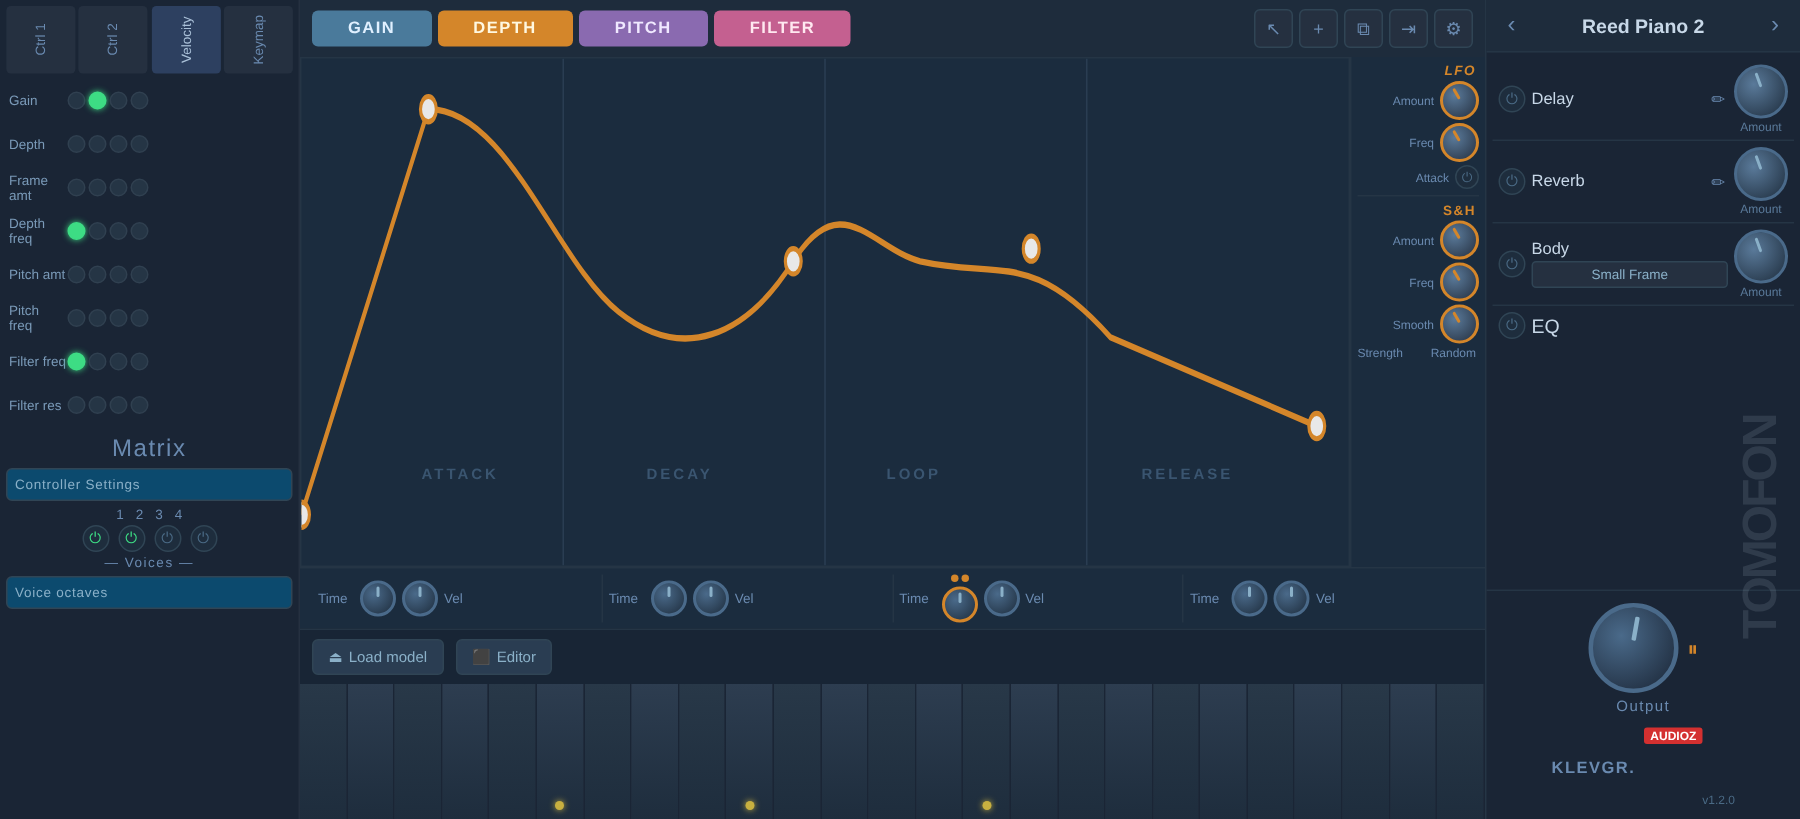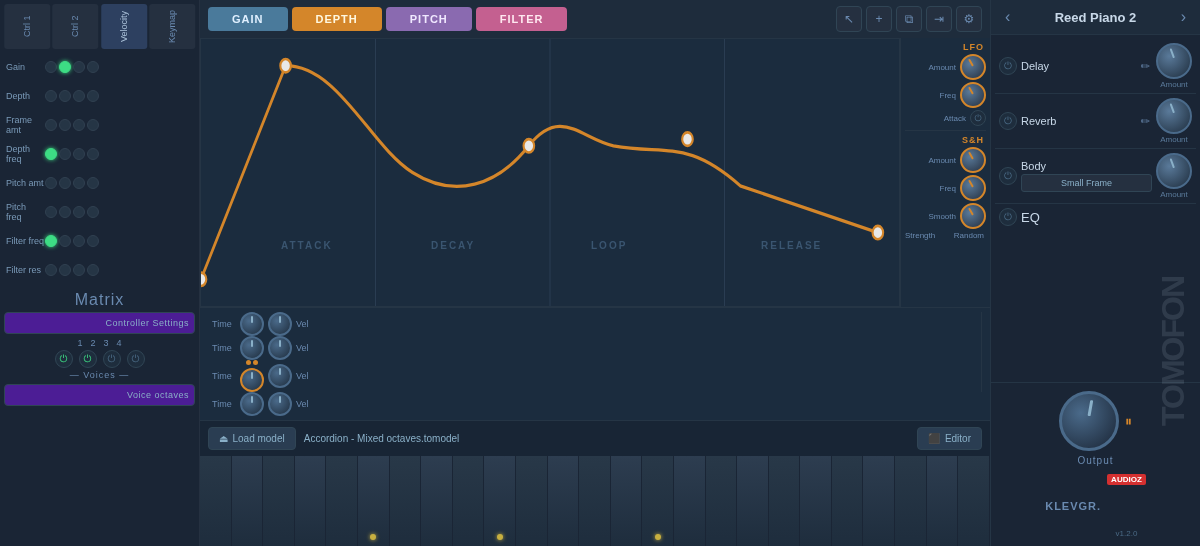--- a/index.html
+++ b/index.html
@@ -92,27 +92,27 @@
       box-shadow: 0 0 4px #3ddc84;
     }
     .matrix-title {
       color: #6a8ab0;
       font-size: 16px;
       text-align: center;
       padding: 3px 0;
       letter-spacing: 1px;
     }
     .ctrl-btn {
-      background: #4c1d95;
+      background: #0c4a6e;
       color: #8ab0c8;
       font-size: 9px;
       border: 1px solid #304555;
       border-radius: 4px;
       padding: 5px;
-      text-align: right;
+      text-align: left;
       margin-bottom: 4px;
       cursor: pointer;
       letter-spacing: 0.5px;
     }
     .voices-row {
       display: flex;
       flex-direction: row;
       align-items: center;
       justify-content: center;
       gap: 8px;
@@ -242,21 +242,21 @@
       gap: 2px;
     }
     .mod-section-title {
       color: #d4862a;
       font-size: 9px;
       letter-spacing: 1px;
       font-weight: bold;
       text-align: right;
       padding-right: 2px;
     }
-    .mod-section-title.lfo { color: #d4862a; }
+    .mod-section-title.lfo { color: #d4862a; font-style: italic; }
     .mod-section-title.sh { color: #d4862a; }
     .knob-row {
       display: flex;
       flex-direction: row;
       align-items: center;
       justify-content: flex-end;
       gap: 4px;
     }
     .knob-label {
       color: #6a8ab0;
@@ -313,21 +313,21 @@
       padding-right: 2px;
     }
     .strength-label {
       color: #6a8ab0;
       font-size: 8px;
     }
 
     
     .timeline-controls {
       display: flex;
-      flex-direction: column;
+      flex-direction: row;
       background: #1b2c3e;
       border-top: 1px solid #253545;
       padding: 4px 8px;
       gap: 0;
     }
     .section-ctrl {
       flex: 1;
       display: flex;
       flex-direction: row;
       align-items: center;
@@ -896,21 +896,20 @@
       <div class="mini-knob"></div>
       <span class="vel-label">Vel</span>
     </div>
   </div>
 
   <div class="load-model-row">
     <button class="load-btn">
       <span>⏏</span>
       <span>Load model</span>
     </button>
-    <span class="model-name">Accordion - Mixed octaves.tomodel</span>
     <button class="editor-btn">
       <span>⬛</span>
       <span>Editor</span>
     </button>
   </div>
 
   <div class="sample-strip">
 
     <div class="sample-key"></div>
     <div class="sample-key"></div>
@@ -996,21 +995,21 @@
     </div>
 
     <div class="right-bottom">
       <div class="output-row">
         <div class="output-knob"></div>
         <span class="pause-btn">⏸</span>
       </div>
       <span class="output-label">Output</span>
       <div style="display:flex;flex-direction:row;align-items:center;gap:6px;margin-top:4px;">
         <span class="klevgr-logo">KLEVGR.</span>
-        <div style="display:flex;flex-direction:column;align-items:center;">
+        <div style="display:flex;align-items:flex-start;">
           <span class="audioz-badge">AUDIOZ</span>
           <span class="version-label">v1.2.0</span>
         </div>
       </div>
     </div>
 
     <div class="tomo-logo" style="writing-mode:vertical-lr;transform:rotate(180deg);position:absolute;right:8px;bottom:120px;color:#c8d8e8;font-size:32px;font-weight:900;opacity:0.12;letter-spacing:-2px;">TOMOFON</div>
   </div>
 </div>
 

